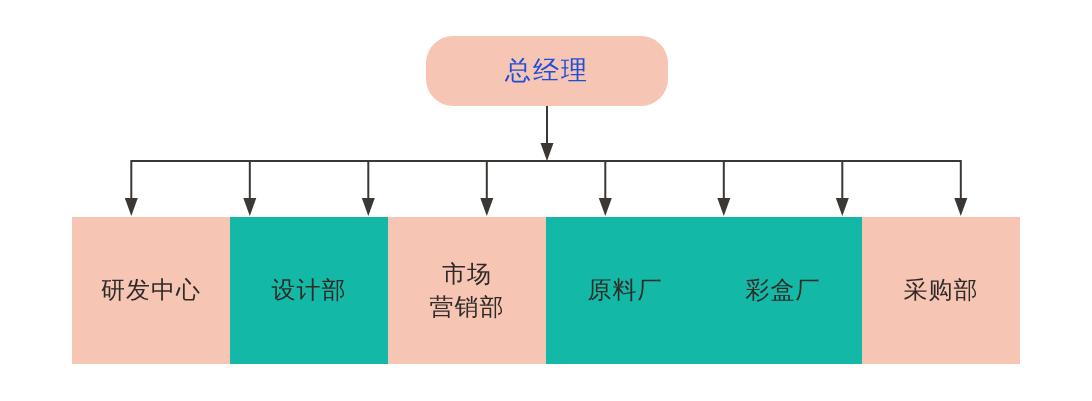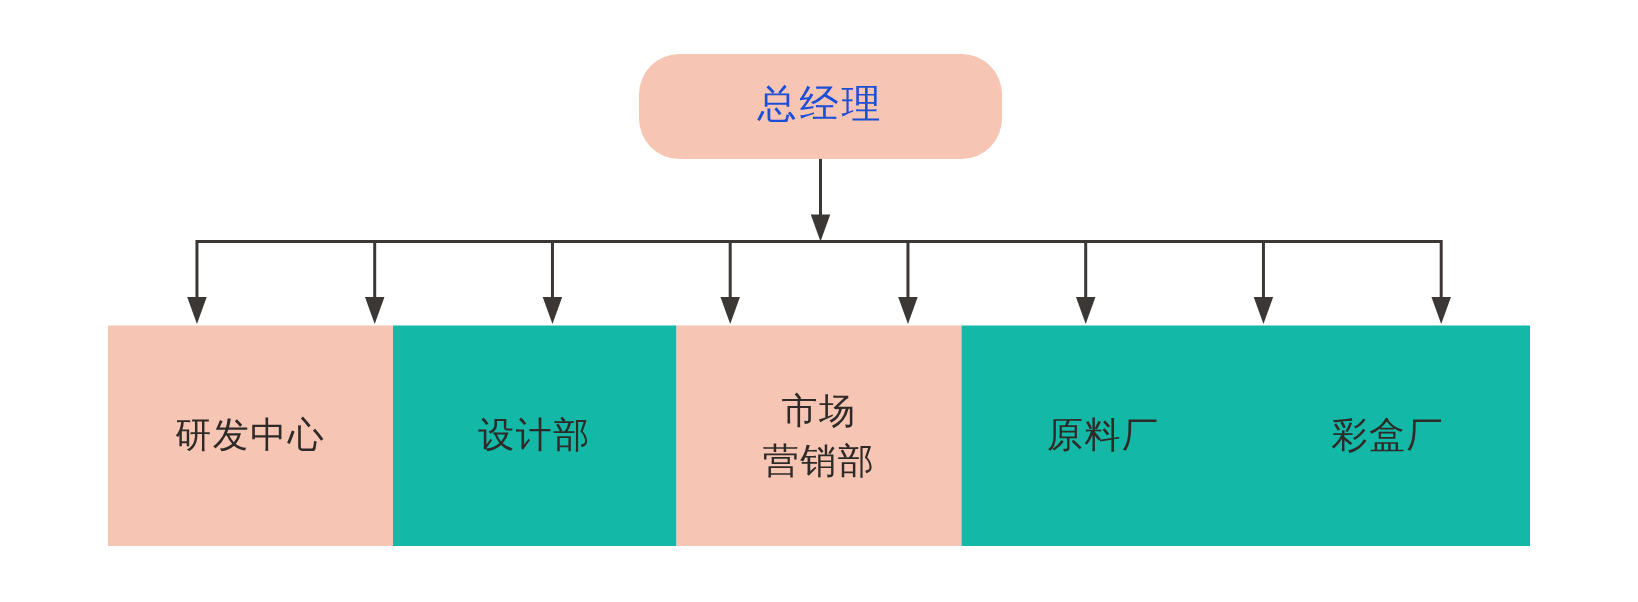--- a/index.html
+++ b/index.html
@@ -117,15 +117,18 @@
     <div class="dept-node dept-pink">
       <span>市场
 营销部</span>
     </div>
     <div class="dept-node dept-blue">
       <span>原料厂</span>
     </div>
     <div class="dept-node dept-blue">
       <span>彩盒厂</span>
     </div>
+    <div class="dept-node dept-pink">
+      <span>采购部</span>
+    </div>
   </div>
 
 </div>
 
 </body></html>

